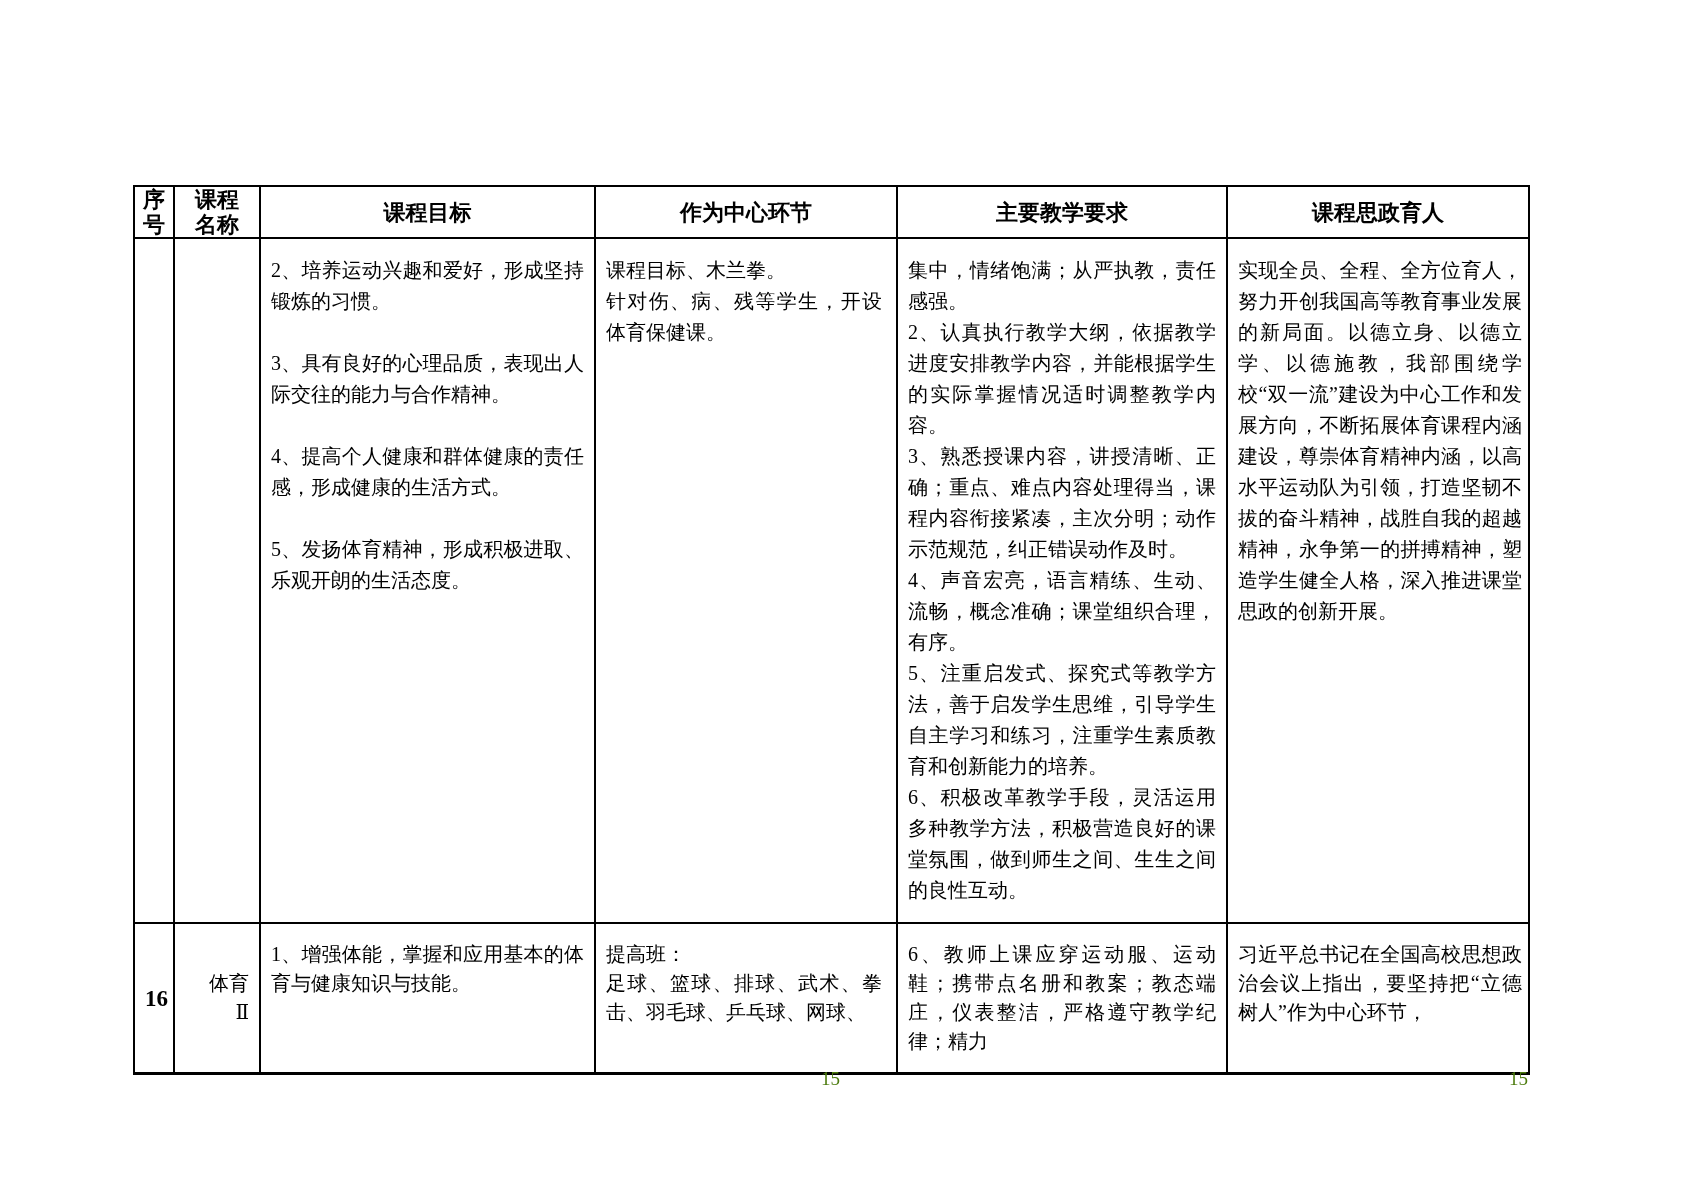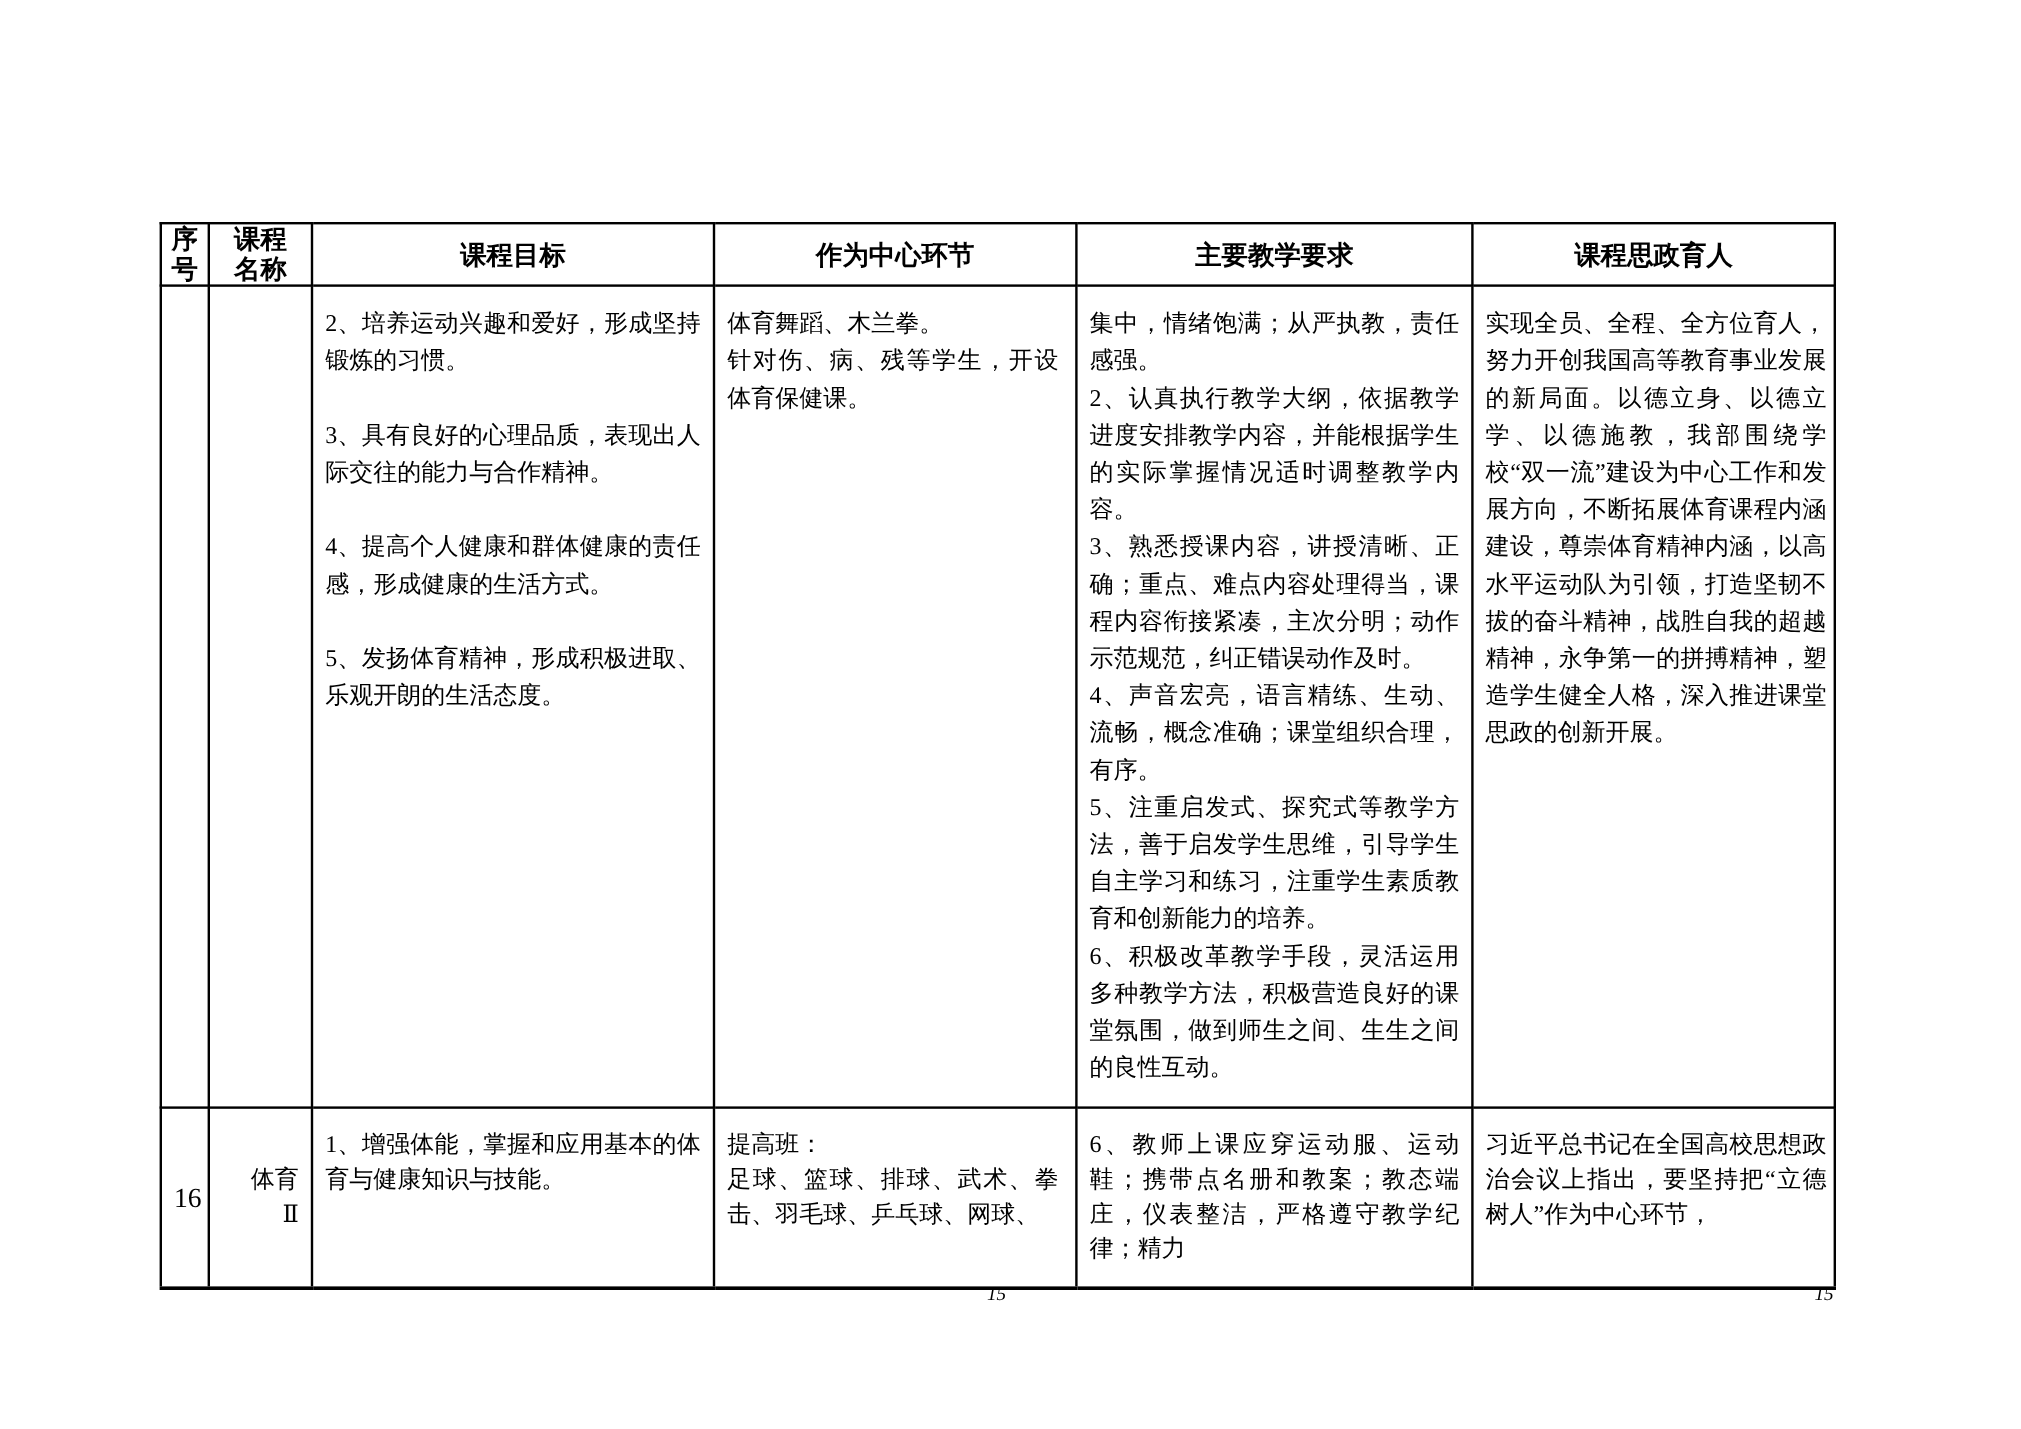--- a/index.html
+++ b/index.html
@@ -48,36 +48,36 @@
     white-space:pre-wrap;
   }
   tr.row-main{height:655px;}
   tr.row-cut{height:93px;}
   tr.row-cut td{line-height:29px;border-bottom-width:3px;border-radius:31px;}
   td.cell-no{
     text-align:center;
     vertical-align:middle;
     font-size:23px;
     white-space:pre-line;
+    font-weight:bold;
   }
   td.cell-name{
     vertical-align:middle;
     text-align:right;
     padding-left:13px;
     white-space:pre-line;
   }
   td.col-content{padding-right:14px;}
   td.col-ideology{padding-right:6px;}
   .pageno{
     position:absolute;
     top:1068px;
-    font-size:16px;
+    font-size:19px;
     line-height:22px;
-    color:#000000;
-    font-style:italic;
+    color:#4d7c0f;
   }
   .pageno-center{left:133px;width:1395px;text-align:center;}
   .pageno-right{left:1488px;width:40px;text-align:right;}
 </style>
 </head>
 <body>
 
 <div class="page">
 
   <table class="course">
@@ -105,21 +105,21 @@
       <tr class="row-main">
         <td class="cell-no"></td>
         <td class="cell-name"></td>
         <td>2、培养运动兴趣和爱好，形成坚持锻炼的习惯。
 
 3、具有良好的心理品质，表现出人际交往的能力与合作精神。
 
 4、提高个人健康和群体健康的责任感，形成健康的生活方式。
 
 5、发扬体育精神，形成积极进取、乐观开朗的生活态度。</td>
-        <td class="col-content">体育舞蹈、木兰拳。
+        <td class="col-content">课程目标、木兰拳。
 针对伤、病、残等学生，开设体育保健课。</td>
         <td>集中，情绪饱满；从严执教，责任感强。
 2、认真执行教学大纲，依据教学进度安排教学内容，并能根据学生的实际掌握情况适时调整教学内容。
 3、熟悉授课内容，讲授清晰、正确；重点、难点内容处理得当，课程内容衔接紧凑，主次分明；动作示范规范，纠正错误动作及时。
 4、声音宏亮，语言精练、生动、流畅，概念准确；课堂组织合理，有序。
 5、注重启发式、探究式等教学方法，善于启发学生思维，引导学生自主学习和练习，注重学生素质教育和创新能力的培养。
 6、积极改革教学手段，灵活运用多种教学方法，积极营造良好的课堂氛围，做到师生之间、生生之间的良性互动。</td>
         <td class="col-ideology">实现全员、全程、全方位育人，努力开创我国高等教育事业发展的新局面。以德立身、以德立学、以德施教，我部围绕学校“双一流”建设为中心工作和发展方向，不断拓展体育课程内涵建设，尊崇体育精神内涵，以高水平运动队为引领，打造坚韧不拔的奋斗精神，战胜自我的超越精神，永争第一的拼搏精神，塑造学生健全人格，深入推进课堂思政的创新开展。</td>
       </tr>
       <tr class="row-cut">

